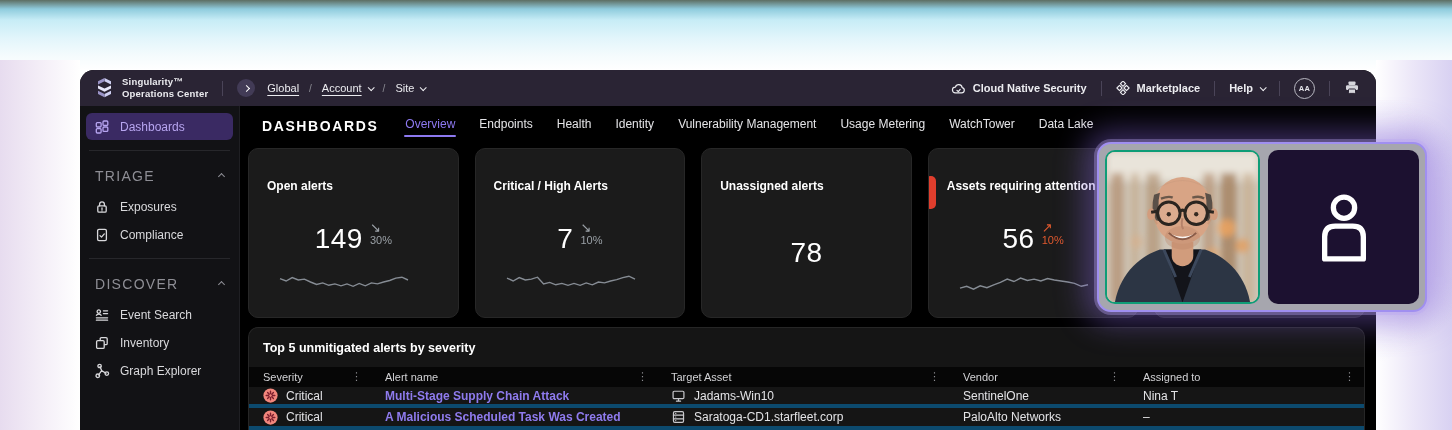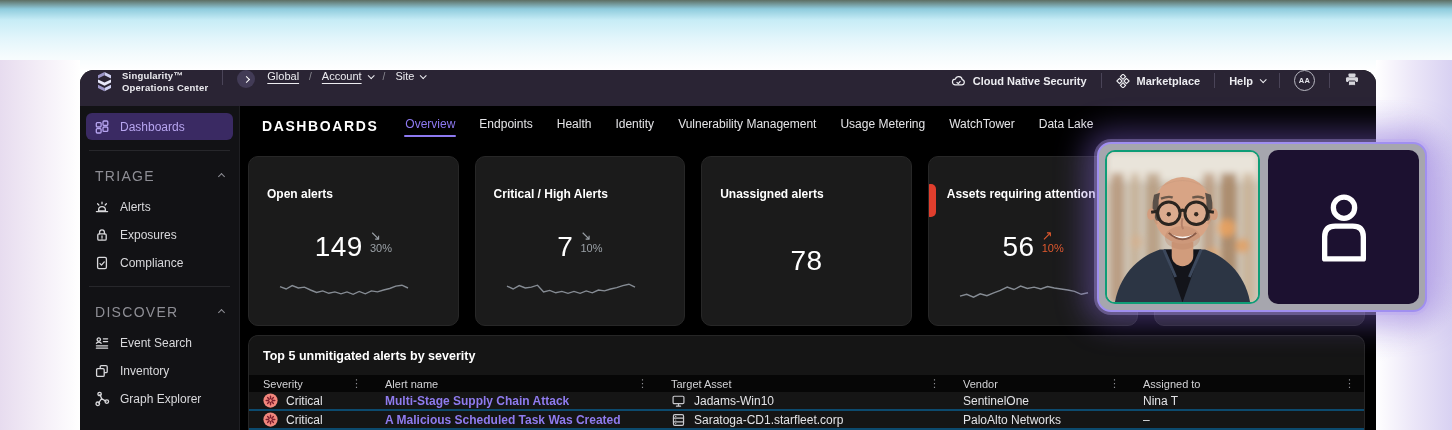--- a/index.html
+++ b/index.html
@@ -19,21 +19,21 @@
     background:linear-gradient(270deg,#d8d1f2 0,#ece7f8 40px,#ffffff 76px); }
   .bg-glow { left:1050px; top:100px; width:402px; height:280px;
     background:radial-gradient(ellipse at 55% 45%, rgba(120,95,210,.38) 0%, rgba(120,95,210,.16) 45%, transparent 72%); }
 
   
   .window { position:absolute; left:80px; top:70px; width:1296px; height:360px;
     background:#000; border-radius:14px 14px 0 0; overflow:hidden;
     display:flex; flex-direction:column; z-index:2; }
 
   
-  .topbar { height:36px; flex:0 0 36px; background:#2a2434; display:flex; align-items:flex-start; padding:0 16px; color:#ececf0; }
+  .topbar { height:36px; flex:0 0 36px; background:#2a2434; display:flex; align-items:center; padding:0 16px; color:#ececf0; }
   .brand { display:flex; align-items:center; gap:9px; }
   .brand-name { font-size:9.5px; font-weight:700; line-height:1.3; letter-spacing:.2px; }
   .tb-sep { width:1px; height:15px; background:#4a4458; margin:0 14px; flex:0 0 1px; }
   .collapse-btn { width:18px; height:18px; border-radius:50%; background:#423b56; display:flex; align-items:center; justify-content:center; margin-right:12px; }
   .crumbs { display:flex; align-items:center; gap:10px; font-size:11px; }
   .crumb { display:flex; align-items:center; gap:6px; color:#ececf0; }
   .crumb u { text-underline-offset:3px; }
   .crumb-sep { color:#8a8a92; font-size:10px; }
   .tb-right { margin-left:auto; display:flex; align-items:center; gap:12px; font-size:11px; font-weight:600; }
   .tb-link { display:flex; align-items:center; gap:7px; color:#ececf0; }
@@ -57,41 +57,41 @@
   
   .main { flex:1; display:flex; flex-direction:column; padding:0 11px 0 8px; min-width:0; background:#000; }
   .head-row { height:40px; flex:0 0 40px; display:flex; align-items:center; gap:26px; padding-left:14px; }
   .page-title { font-size:14px; font-weight:700; letter-spacing:1.6px; color:#fff; }
   .tabs { display:flex; align-items:center; gap:22px; }
   .tab { font-size:12px; color:#e4e4e7; position:relative; padding:4px 1px 8px; }
   .tab.active { color:#8d79f0; }
   .tab.active::after { content:""; position:absolute; left:0; right:0; bottom:2px; height:2px; border-radius:2px; background:#8d79f0; }
 
   
-  .cards { display:flex; gap:16px; height:170px; flex:0 0 170px; margin-top:10px; }
+  .cards { display:flex; gap:16px; height:170px; flex:0 0 170px; margin-top:2px; }
   .card { flex:1; background:#1b1b1b; border:1px solid #272727; border-radius:10px; position:relative; padding:30px 18px 0; overflow:hidden; }
   .card-title { font-size:12px; font-weight:700; color:#fff; }
   .metric { position:absolute; left:0; right:0; top:58px; height:64px; display:flex; align-items:center; justify-content:center; gap:7px; }
   .metric-value { font-size:28px; font-weight:400; color:#fff; letter-spacing:.5px; }
   .trend { display:flex; flex-direction:column; align-items:flex-start; line-height:1.05; transform:translateY(-5px); }
   .trend .glyph { font-size:13px; }
   .trend .pct { font-size:11px; }
   .trend.down { color:#9aa0a6; }
   .trend.up { color:#e0592e; }
   .spark { position:absolute; left:30px; right:30px; bottom:22px; height:30px; }
   .card .accent { position:absolute; left:-1px; top:27px; width:8px; height:33px; background:#e03e2d; border-radius:2px 5px 5px 2px; }
 
   
   .table-panel { margin-top:9px; flex:1; background:#151515; border:1px solid #262626; border-bottom:none; border-radius:10px 10px 0 0; padding-top:13px; overflow:hidden; display:flex; flex-direction:column; }
   .table-title { font-size:12.5px; font-weight:700; color:#fff; padding:0 14px 12px; }
   .tgrid { display:grid; grid-template-columns:122px 286px 292px 180px 1fr; align-items:center; }
   .thead { background:#060606; height:25px; color:#d2d2d5; font-size:11px; }
   .th { display:flex; align-items:center; justify-content:space-between; height:100%; padding-left:14px; }
   .kebab { color:#8d8d92; font-size:11px; padding:0 9px; letter-spacing:0; }
-  .trow { height:26px; border-bottom:2px solid #0c4a6e; font-size:12px; color:#e3e3e6; }
+  .trow { height:26px; border-bottom:4px solid #0c4a6e; font-size:12px; color:#e3e3e6; }
   .td { display:flex; align-items:center; gap:8px; padding-left:14px; overflow:hidden; white-space:nowrap; }
   .alert-link { color:#8f7bee; font-weight:700; }
   .sev-chip { flex:0 0 15px; }
 
   
   .call { position:absolute; left:1097px; top:142px; width:330px; height:170px; z-index:6;
     background:#a6a6ae; border:2px solid #a violet; border:2px solid #a08ff0; border-radius:14px; padding:6px; display:flex; gap:8px;
     box-shadow:0 0 0 3px rgba(186,166,244,.35), 0 0 30px 12px rgba(130,100,215,.45); }
   .tile { flex:1; border-radius:10px; overflow:hidden; position:relative; }
   .tile.video { border:2px solid #0f9d77; background:#cfc8bd; }
@@ -194,28 +194,20 @@
             <rect x="2.3" y="9.6" width="4.8" height="4.4" rx="1"></rect>
               <rect x="9" y="8" width="4.8" height="4.4" rx="1"></rect>
           </svg>
           <span>Dashboards</span>
         </div>
 
         <div class="side-div"></div>
         <div class="section-title">
           <span>TRIAGE</span>
           <span class="chev up"></span>
-        </div>
-        <div class="nav-item">
-          <svg width="16" height="16" viewBox="0 0 16 16" class="ic">
-            <path d="M4.6 11 a3.4 3.4 0 0 1 6.8 0 v1 H4.6 Z"></path>
-              <path d="M2.4 12.6 h11.2"></path>
-            <path d="M8 3.2 v1.6 M3.6 4.8 l1.2 1.2 M12.4 4.8 l-1.2 1.2"></path>
-          </svg>
-          <span>Alerts</span>
         </div>
         <div class="nav-item">
           <svg width="16" height="16" viewBox="0 0 16 16" class="ic">
             <rect x="3.8" y="6.8" width="8.4" height="6.4" rx="1.2"></rect>
             <path d="M5.6 6.8 V5.2 a2.4 2.4 0 0 1 4.8 0 V6.8"></path>
               <path d="M8 9 v1.6 M8 11.9 v0.1"></path>
           </svg>
           <span>Exposures</span>
         </div>
         <div class="nav-item">

